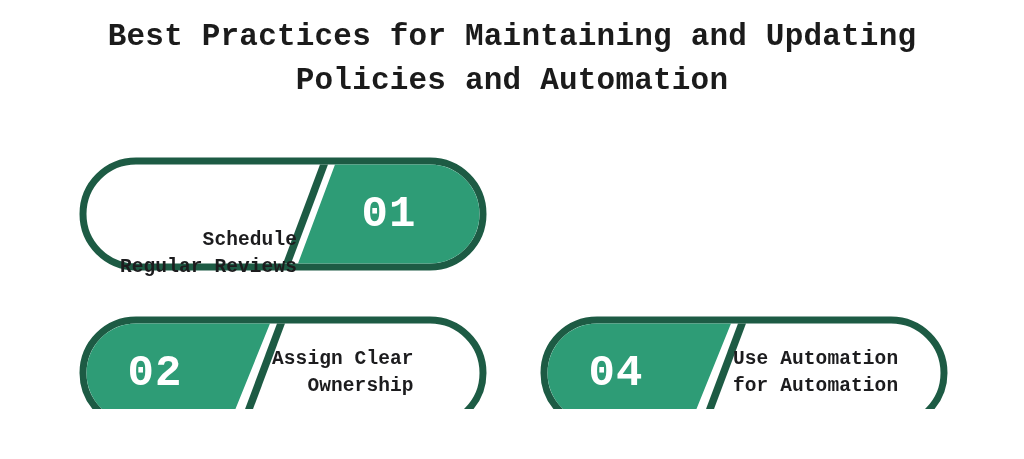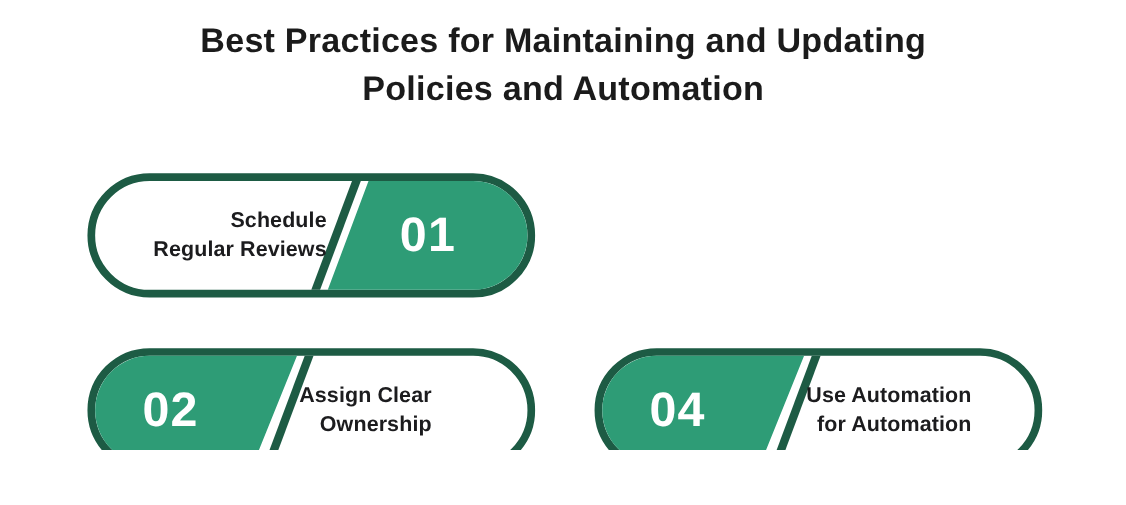--- a/index.html
+++ b/index.html
@@ -2,21 +2,21 @@
 <html style="--accent-green: #2E9C76; --border-green: #1D5B44; --title-text: #1B1B1B; --label-text: #1C1C1E; --number-text: #FFFFFF; --card-fill: #FFFFFF; --background: #FFFFFF;"><head>
 <meta charset="utf-8">
 <style>
   html, body { margin: 0; padding: 0; }
   .canvas {
     position: relative;
     width: 1024px;
     height: 409px;
     background: var(--background, #fff);
     overflow: hidden;
-    font-family: Liberation Sans, sans-serif;
+    font-family: Liberation Mono, monospace;
   }
   .title {
     position: absolute;
     left: 0; right: 0; top: 15px;
     text-align: center;
     font-size: 31px;
     font-weight: 800;
     line-height: 44px;
     color: var(--title-text, #1b1b1b);
     letter-spacing: 0.2px;
@@ -30,21 +30,21 @@
   .pill-label {
     position: absolute;
     top: 50%;
     transform: translateY(-50%);
     font-size: 19.5px;
     font-weight: 700;
     line-height: 27px;
     color: var(--label-text, #1c1c1e);
     letter-spacing: 0.1px;
   }
-  .pill-a .pill-label { right: 190px; text-align: right; }
+  .pill-a .pill-label { right: 190px; text-align: right; margin-top: 40px; }
   .pill-b .pill-label { left: 193px; text-align: right; }
   .pill-number {
     position: absolute;
     top: 50%;
     transform: translateY(-50%);
     font-size: 44px;
     font-weight: 800;
     color: var(--number-text, #fff);
     text-align: center;
     letter-spacing: 1px;

